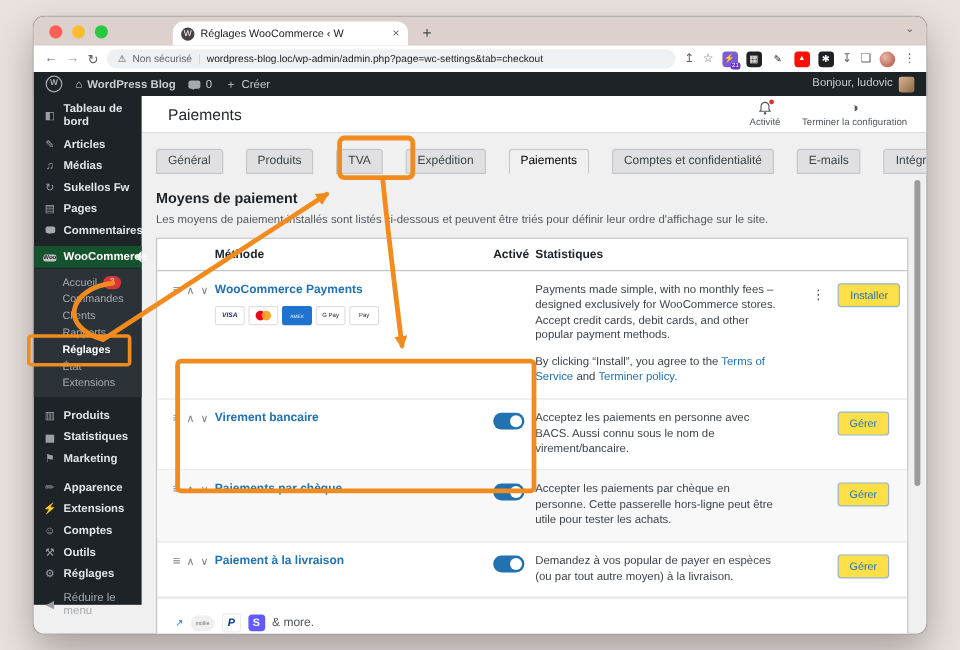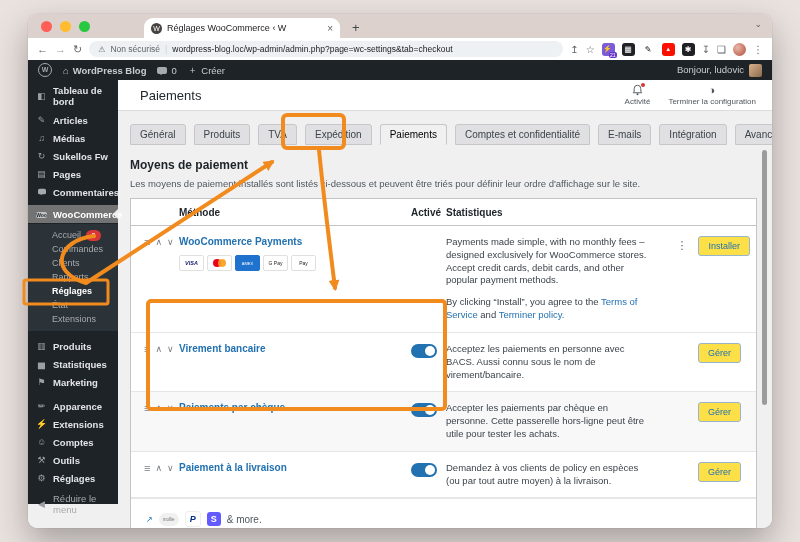--- a/index.html
+++ b/index.html
@@ -39,41 +39,41 @@
   .wp-logo{width:12px;height:12px;border:1px solid #a7aaad;border-radius:50%;color:#a7aaad;font-size:7px;line-height:12px;text-align:center;font-weight:bold}
   .bubble{width:10px;height:7px;background:#a7aaad;border-radius:2px;position:relative;display:inline-block}
   .bubble:after{content:"";position:absolute;left:2px;bottom:-3px;border:2px solid transparent;border-top-color:#a7aaad}
   .ab-right{margin-left:auto;display:flex;align-items:flex-start;gap:5px}
   .avatar-wp{width:13px;height:13px;border-radius:2px;background:linear-gradient(135deg,#d9b38d,#8d6a4e)}
   
   .bodyrow{display:flex;height:448px;background:#f0f0f1}
   .sidebar{width:90px;background:#1d2327;height:417px;flex-shrink:0;font-size:9.5px;color:#dfe2e5;position:relative;z-index:2;padding-top:7px}
   .side-item{height:18px;display:flex;align-items:center;gap:6px;padding-left:8px;position:relative;font-weight:bold;color:#e2e4e7}
   .side-item .ic{width:11px;text-align:center;font-size:9px;color:#9ca0a5;flex-shrink:0;font-weight:normal}
-  .side-item.active{background:#737373;color:#fff}
+  .side-item.active{background:#14532d;color:#fff}
   .side-item.active .ic{color:#fff}
   .notch{position:absolute;right:0;top:50%;margin-top:-5px;width:0;height:0;border:5px solid transparent;border-right-color:#f0f0f1}
   .gap6{height:6px}
   .submenu{background:#2c3338;padding:4px 0 5px;margin-top:1px}
   .sub-item{height:14px;display:flex;align-items:center;padding-left:24px;color:#a7aaad;font-size:9px}
   .sub-item.current{color:#fff;font-weight:bold}
   .sub-badge{min-width:11px;height:11px;border-radius:6px;background:#d63638;color:#fff;font-size:7px;line-height:11px;text-align:center;margin-left:5px;padding:0 2px}
   .collapse{margin-top:8px;color:#a7aaad;font-weight:normal}
   .woo-ic{width:13px;height:9px;background:#c3c4c7;border-radius:2px;color:#1d2327;font-size:5px;line-height:9px;text-align:center;font-weight:bold;flex-shrink:0}
   
   .main{flex:1;min-width:0;position:relative}
   .page-header{height:30px;background:#fff;border-bottom:1px solid #dcdcde;display:flex;align-items:center;padding:0 16px 0 22px}
   .ph-title{font-size:13px;color:#23282d}
   .ph-right{margin-left:auto;display:flex;gap:18px}
   .ph-item{display:flex;flex-direction:column;align-items:center;gap:1px;font-size:8px;color:#50575e}
   .bell-wrap{position:relative;height:12px}
   .red-dot{position:absolute;right:-2px;top:-1px;width:4px;height:4px;border-radius:50%;background:#d63638}
   .half-circle{font-size:11px;color:#50575e;line-height:12px}
   .content{padding:13px 18px 0 12px}
-  .nav-tabs{display:flex;gap:8px}
+  .nav-tabs{display:flex;gap:19px}
   .nav-tab{background:#e0e0e2;border:1px solid #c6c7ca;padding:4px 9px;font-size:10px;color:#3c434a;border-radius:3px 3px 0 0;white-space:nowrap}
   .nav-tab.active{background:#f0f0f1;color:#000;border-bottom-color:#f0f0f1}
   .sec-title{font-size:12px;font-weight:bold;color:#1d2327;margin:13px 0 6px}
   .sec-desc{font-size:9.5px;color:#50575e;margin:0 0 9px}
   .card{background:#fff;border:1px solid #c3c4c7;width:625px}
   .grid5{display:grid;grid-template-columns:48px 225px 42px 1fr 90px;align-items:start}
   .thead{height:26px;align-items:center;border-bottom:1px solid #c3c4c7;font-size:10px;font-weight:bold;color:#1d2327}
   .prow{border-bottom:1px solid #e5e6e8;padding:10px 0}
   .prow.striped{background:#f8f8f9}
   .prow:last-of-type{border-bottom:none}
@@ -387,21 +387,21 @@
               <span class="drag">≡</span>
               <span>∧</span>
               <span>∨</span>
             </span>
             <span class="namecell">
                 <a href="#" class="mname">Paiement à la livraison</a>
               </span>
             <span class="togglecell">
                 <span class="toggle"></span>
               </span>
-            <span class="desc">Demandez à vos clients de policy en espèces (ou par tout autre moyen) à la livraison.</span>
+            <span class="desc">Demandez à vos popular de payer en espèces (ou par tout autre moyen) à la livraison.</span>
             <span class="actioncell row-action">
                 <button class="btn-outline">Gérer</button>
               </span>
           </div>
 
           <div class="tfoot">
             <span class="extlink">↗</span>
             <span class="pp-pill">mollie</span>
             <span class="pp-paypal">P</span>
             <span class="pp-stripe">S</span>

